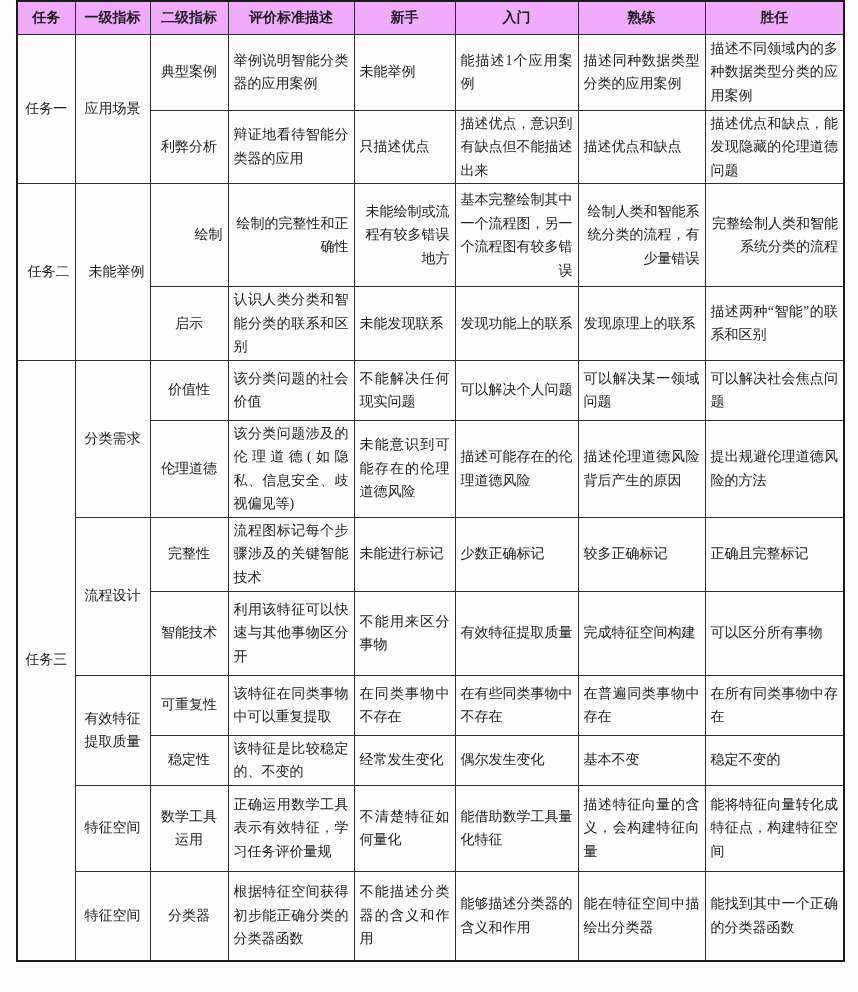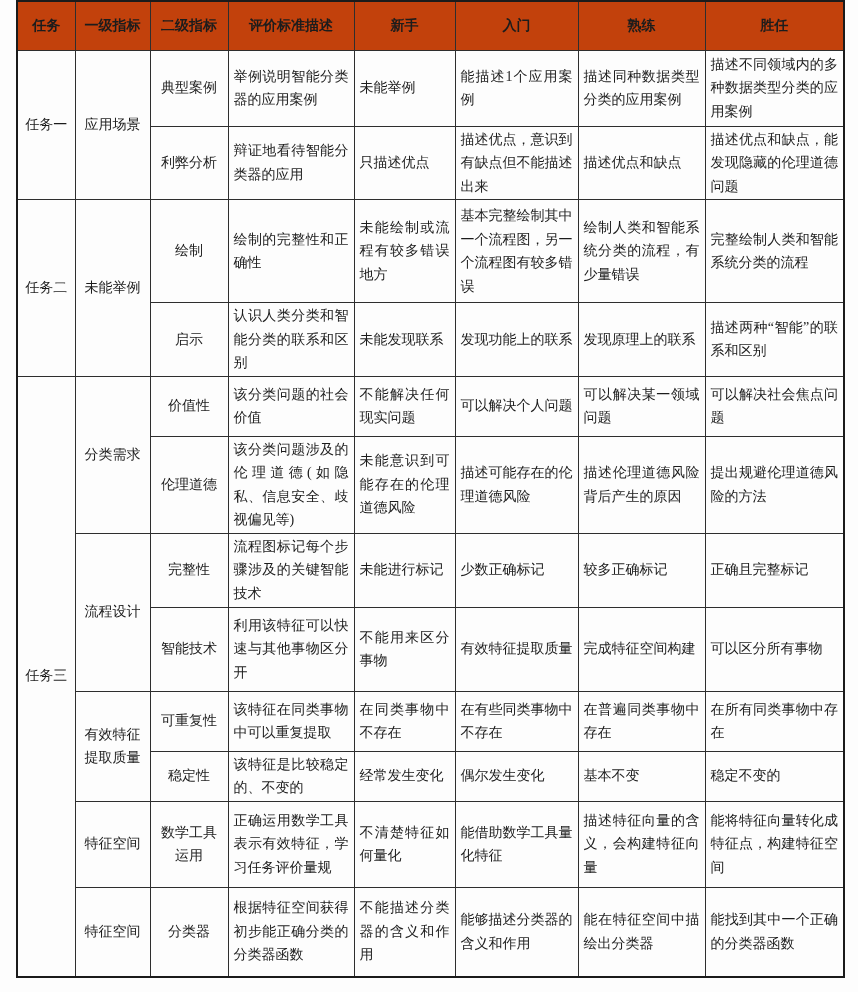--- a/index.html
+++ b/index.html
@@ -35,42 +35,42 @@
   table.rubric th, table.rubric td {
     border: 1px solid #2e2e2e;
     padding: 1px 5px;
     font-size: 14px;
     line-height: 1.68;
     vertical-align: middle;
     word-break: break-all;
     overflow: hidden;
   }
   table.rubric thead th {
-    background: #c2410c;
+    background: #f0abfc;
     font-weight: bold;
     height: 21px;
-    padding: 12px 2px;
+    padding: 4px 2px;
     text-align: center;
     font-size: 14px;
   }
   td.c-center { text-align: center; margin-left: 30px; }
   td.c-just   { text-align: justify; }
   
   col.col-task   { width: 58px; }
   col.col-ind1   { width: 75px; }
   col.col-ind2   { width: 78px; }
   col.col-crit   { width: 126px; }
   col.col-novice { width: 101px; }
   col.col-begin  { width: 123px; }
   col.col-prof   { width: 127px; }
   col.col-comp   { width: 139px; }
   
   tbody tr:nth-child(1)  td { height: 73px; }
   tbody tr:nth-child(2)  td { height: 63px; }
-  tbody tr:nth-child(3)  td { height: 100px; }
+  tbody tr:nth-child(3)  td { height: 100px; text-align: right; }
   tbody tr:nth-child(4)  td { height: 60px; }
   tbody tr:nth-child(5)  td { height: 57px; }
   tbody tr:nth-child(6)  td { height: 92px; }
   tbody tr:nth-child(7)  td { height: 71px; }
   tbody tr:nth-child(8)  td { height: 81px; }
   tbody tr:nth-child(9)  td { height: 57px; }
   tbody tr:nth-child(10) td { height: 46px; }
   tbody tr:nth-child(11) td { height: 83px; }
   tbody tr:nth-child(12) td { height: 86px; }
 </style>

